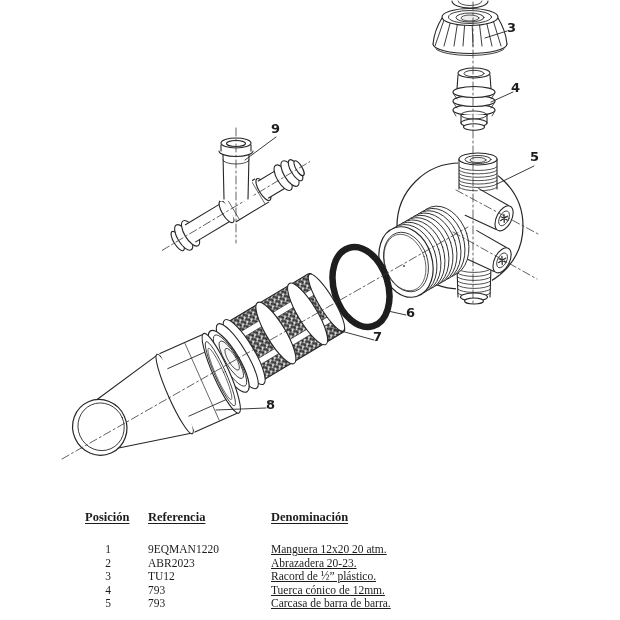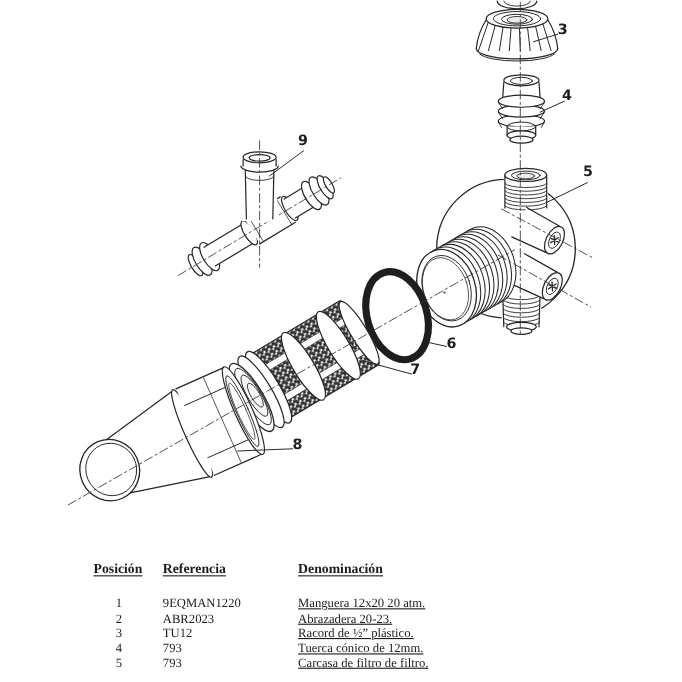--- a/index.html
+++ b/index.html
@@ -243,17 +243,17 @@
     <span class="col-den">Racord de ½” plástico.</span>
   </div>
   <div class="tbl-row r3">
     <span class="col-pos">4</span>
     <span class="col-ref">793</span>
     <span class="col-den">Tuerca cónico de 12mm.</span>
   </div>
   <div class="tbl-row r4">
     <span class="col-pos">5</span>
     <span class="col-ref">793</span>
-    <span class="col-den">Carcasa de filtro de filtro.</span>
+    <span class="col-den">Carcasa de barra de barra.</span>
   </div>
 </div>
 
 </div>
 
 </body></html>

